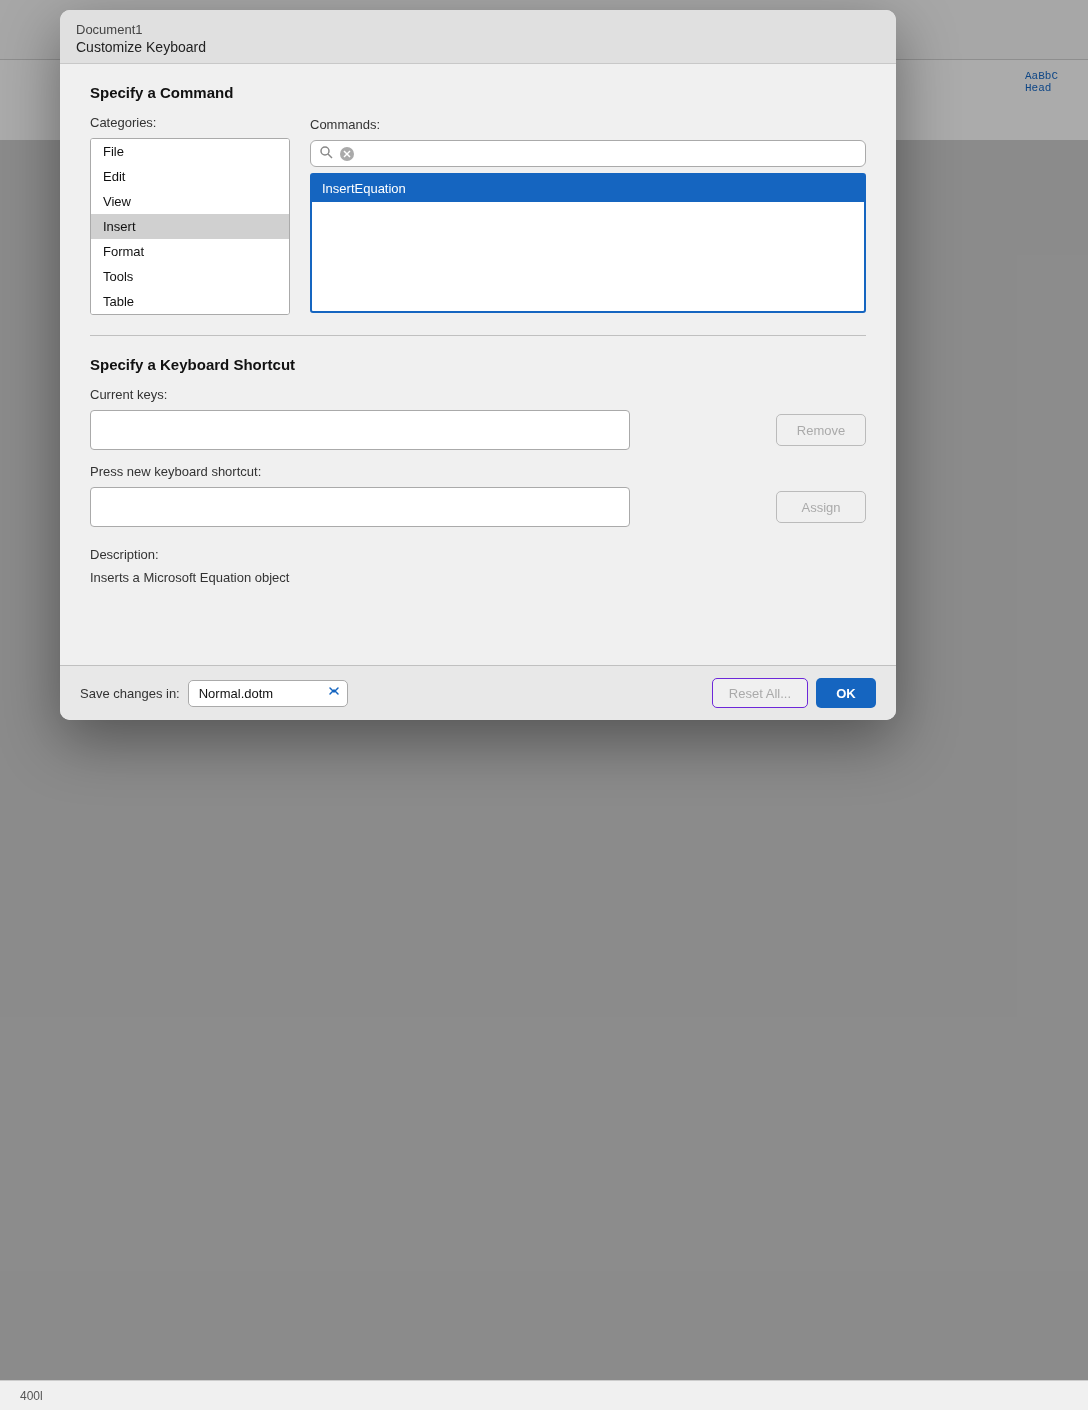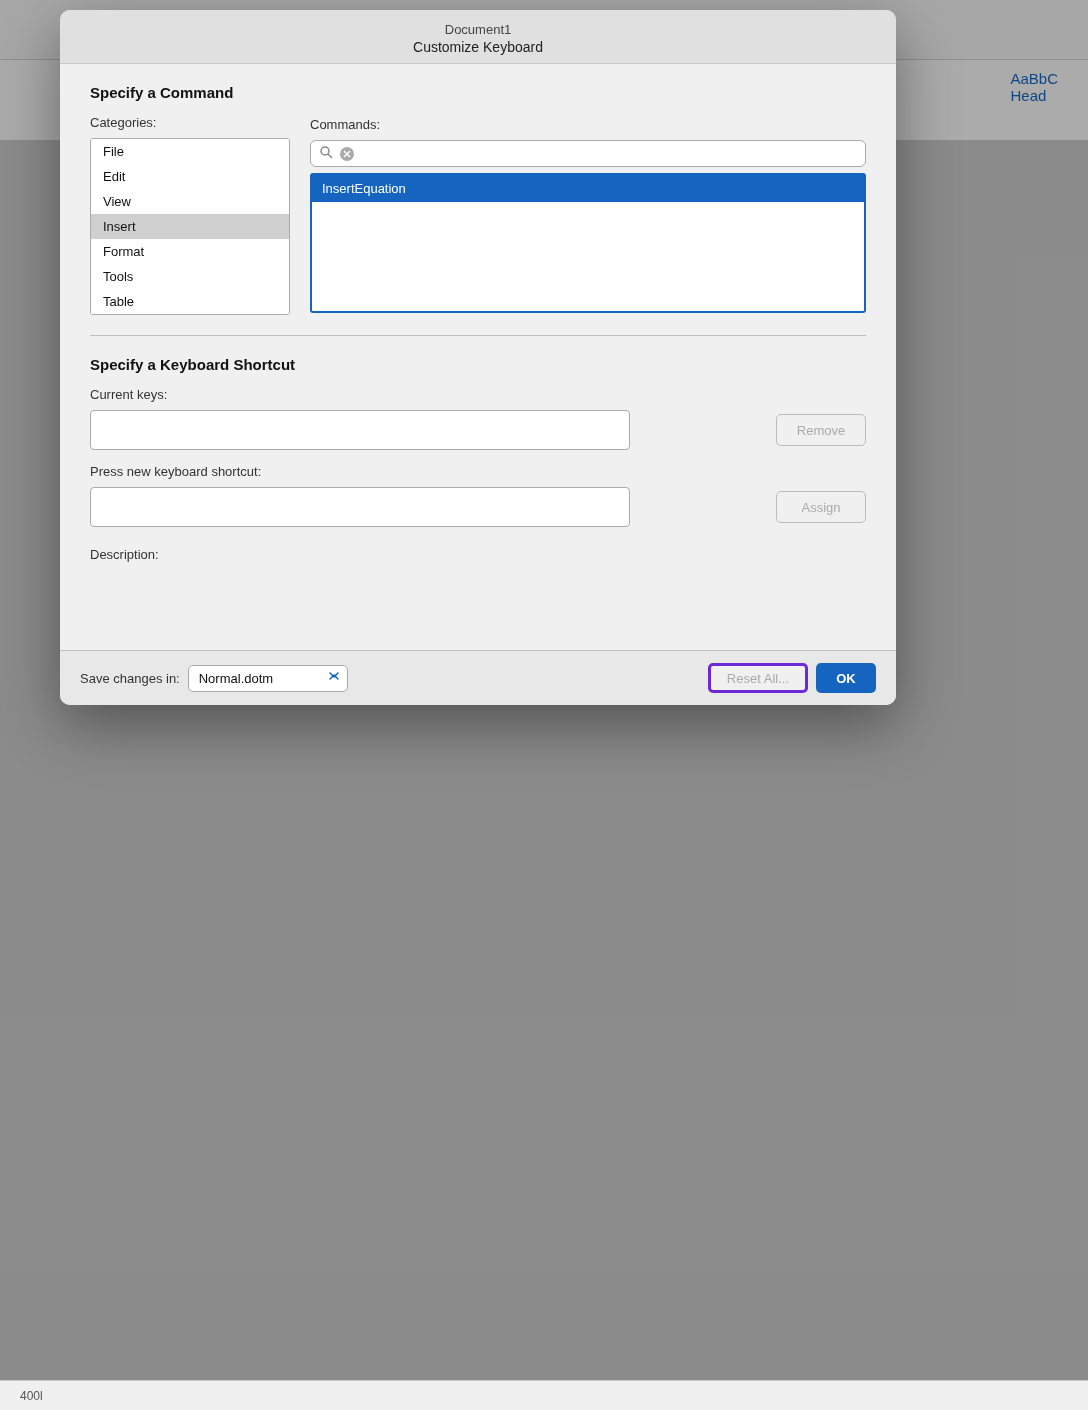--- a/index.html
+++ b/index.html
@@ -33,21 +33,22 @@
       top: 60px; left: 0; right: 0;
       height: 80px;
       background: #f5f5f5;
     }
 
     .bg-style-label {
       position: absolute;
       top: 70px;
       right: 30px;
       color: #1565c0;
-      font-size: 15px;
+      font-size: 11px;
+      font-family: Liberation Mono, monospace;
     }
 
     
     .overlay {
       position: absolute;
       top: 0; left: 0; right: 0; bottom: 0;
       background: rgba(0,0,0,0.3);
     }
 
     
@@ -58,21 +59,20 @@
       width: 836px;
       background: #f0f0f0;
       border-radius: 10px;
       box-shadow: 0 20px 60px rgba(0,0,0,0.4);
       overflow: hidden;
     }
 
     .dialog-titlebar {
       background: #e0e0e0;
       padding: 12px 16px 8px;
-      text-align: center;
       border-bottom: 1px solid #c8c8c8;
     }
 
     .dialog-doc-title {
       font-size: 13px;
       color: #444;
       margin-bottom: 2px;
     }
 
     .dialog-title {
@@ -305,21 +305,21 @@
       pointer-events: none;
       color: #1565c0;
       font-size: 16px;
     }
 
     .spacer { flex: 1; }
 
     .reset-btn {
       min-width: 90px;
       height: 30px;
-      border: 3px solid #6d28d9;
+      border: 1px solid #6d28d9;
       border-radius: 5px;
       background: #f0f0f0;
       color: #aaa;
       font-size: 13px;
       cursor: default;
       padding: 0 16px;
     }
 
     .ok-btn {
       min-width: 60px;
@@ -435,20 +435,21 @@
 
       <div class="field-label">Press new keyboard shortcut:</div>
       <div class="field-row">
         <input class="text-input" type="text" value="" style="">
         <button class="action-btn" disabled="">
           <span>Assign</span>
         </button>
       </div>
 
       <div class="description-label">Description:</div>
+      <div class="description-text">Inserts a Microsoft Equation object</div>
 
     </div>
 
   </div>
 
   <div class="dialog-footer">
     <span class="footer-label">Save changes in:</span>
 
     <div class="save-select-wrapper">
       <select class="save-select">

